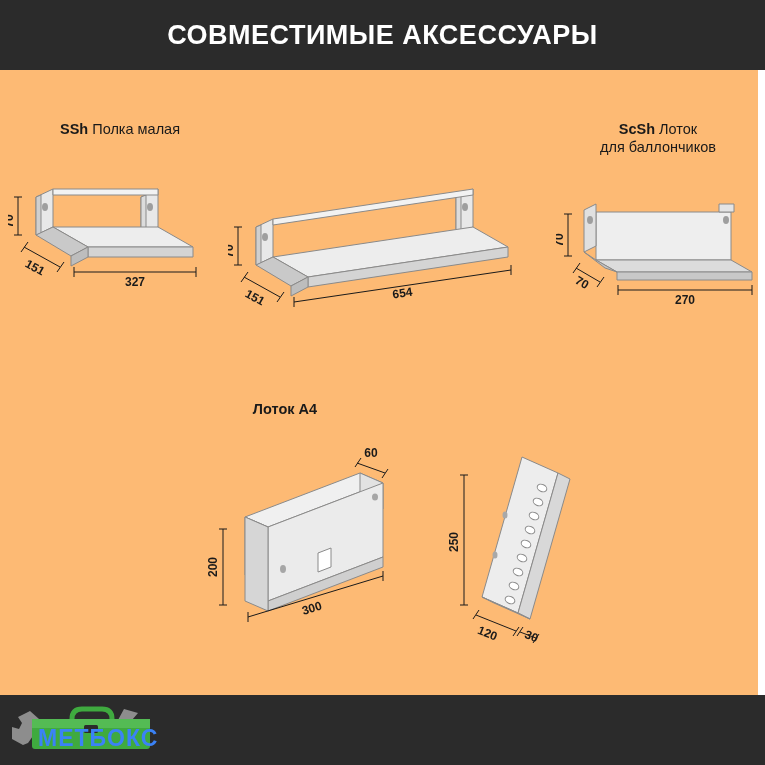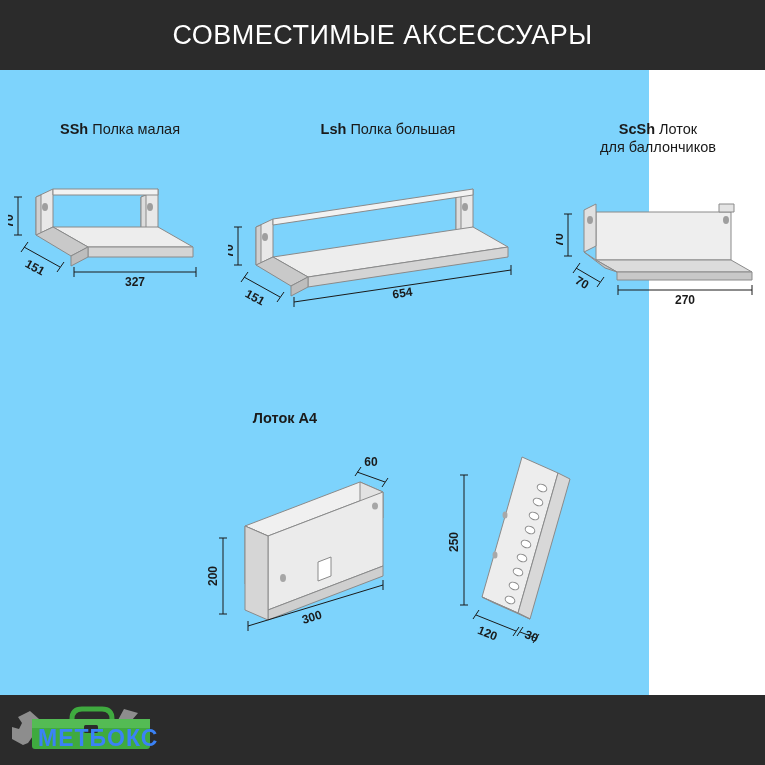--- a/index.html
+++ b/index.html
@@ -22,33 +22,33 @@
     width: 765px;
     height: 70px;
     background: #2b2b2b;
     display: flex;
     align-items: center;
     justify-content: center;
   }
   .header-title {
     color: #ffffff;
     font-size: 27px;
-    font-weight: normal;
+    font-weight: bold;
     letter-spacing: 0.5px;
     text-transform: uppercase;
     white-space: nowrap;
   }
 
   
   .canvas {
     position: absolute;
     left: 0; top: 70px;
-    width: 649px;
+    width: 758px;
     height: 625px;
-    background: #7dd3fc;
+    background: #fdba74;
   }
 
   .item {
     position: absolute;
   }
   .item-label {
     position: absolute;
     font-size: 14.5px;
     color: #1a1a1a;
     line-height: 1.25;
@@ -137,24 +137,20 @@
         <line x1="66" y1="97" x2="188" y2="97" stroke="#1a1a1a" stroke-width="1"></line>
         <line x1="66" y1="92" x2="66" y2="102" stroke="#1a1a1a" stroke-width="1"></line>
         <line x1="188" y1="92" x2="188" y2="102" stroke="#1a1a1a" stroke-width="1"></line>
         <text x="127" y="111" font-family="Liberation Sans, sans-serif" font-size="12" font-weight="bold" fill="#1a1a1a" text-anchor="middle">327</text>
       </svg>
     </div>
 
   </div>
 
   <div class="item" style="left:228px; top:50px; width:320px; height:250px;">
-    <div class="item-label" style="left:20px; top:0px; width:280px;">
-      <b>Lsh</b>
-      <span>Полка большая</span>
-    </div>
     <div class="drawing" style="left:0px; top:55px;">
       <svg width="310" height="180" viewBox="0 0 310 180">
 
         <polygon points="28,52 45,44 45,82 28,90" fill="#e8e8e8" stroke="#8a8a8a" stroke-width="1"></polygon>
         <polygon points="28,52 33,50 33,88 28,90" fill="#cfcfcf" stroke="#8a8a8a" stroke-width="1"></polygon>
 
         <polygon points="228,22 245,14 245,52 228,60" fill="#e8e8e8" stroke="#8a8a8a" stroke-width="1"></polygon>
         <polygon points="228,22 233,20 233,58 228,60" fill="#dcdcdc" stroke="#8a8a8a" stroke-width="1"></polygon>
 
         <polygon points="45,44 245,14 245,20 45,50" fill="#f2f2f2" stroke="#8a8a8a" stroke-width="1"></polygon>
@@ -223,21 +219,21 @@
 
         <line x1="62" y1="100" x2="196" y2="100" stroke="#1a1a1a" stroke-width="1"></line>
         <line x1="62" y1="95" x2="62" y2="105" stroke="#1a1a1a" stroke-width="1"></line>
         <line x1="196" y1="95" x2="196" y2="105" stroke="#1a1a1a" stroke-width="1"></line>
         <text x="129" y="114" font-family="Liberation Sans, sans-serif" font-size="12" font-weight="bold" fill="#1a1a1a" text-anchor="middle">270</text>
       </svg>
     </div>
 
   </div>
 
-  <div class="item" style="left:160px; top:330px; width:250px; height:260px;margin-top:9px;">
+  <div class="item" style="left:160px; top:330px; width:250px; height:260px;">
     <div class="item-label" style="left:20px; top:0px; width:210px;">
       <b>Лоток</b>
       <b>A4</b>
     </div>
     <div class="drawing" style="left:25px; top:45px;">
       <svg width="240" height="220" viewBox="0 0 240 220">
 
         <polygon points="60,72 175,28 198,38 83,82" fill="#f0f0f0" stroke="#8a8a8a" stroke-width="1"></polygon>
 
         <polygon points="175,28 198,38 198,64 175,54" fill="#e2e2e2" stroke="#8a8a8a" stroke-width="1"></polygon>

